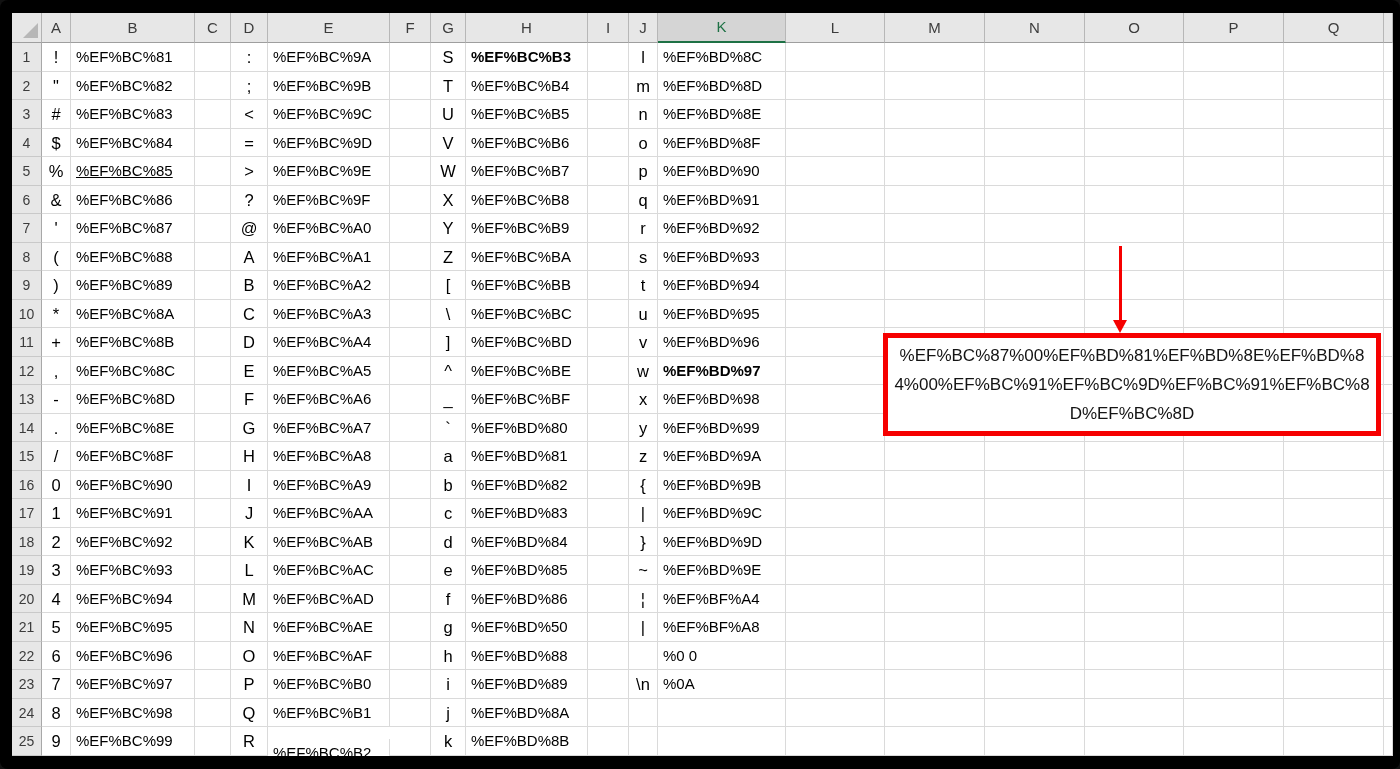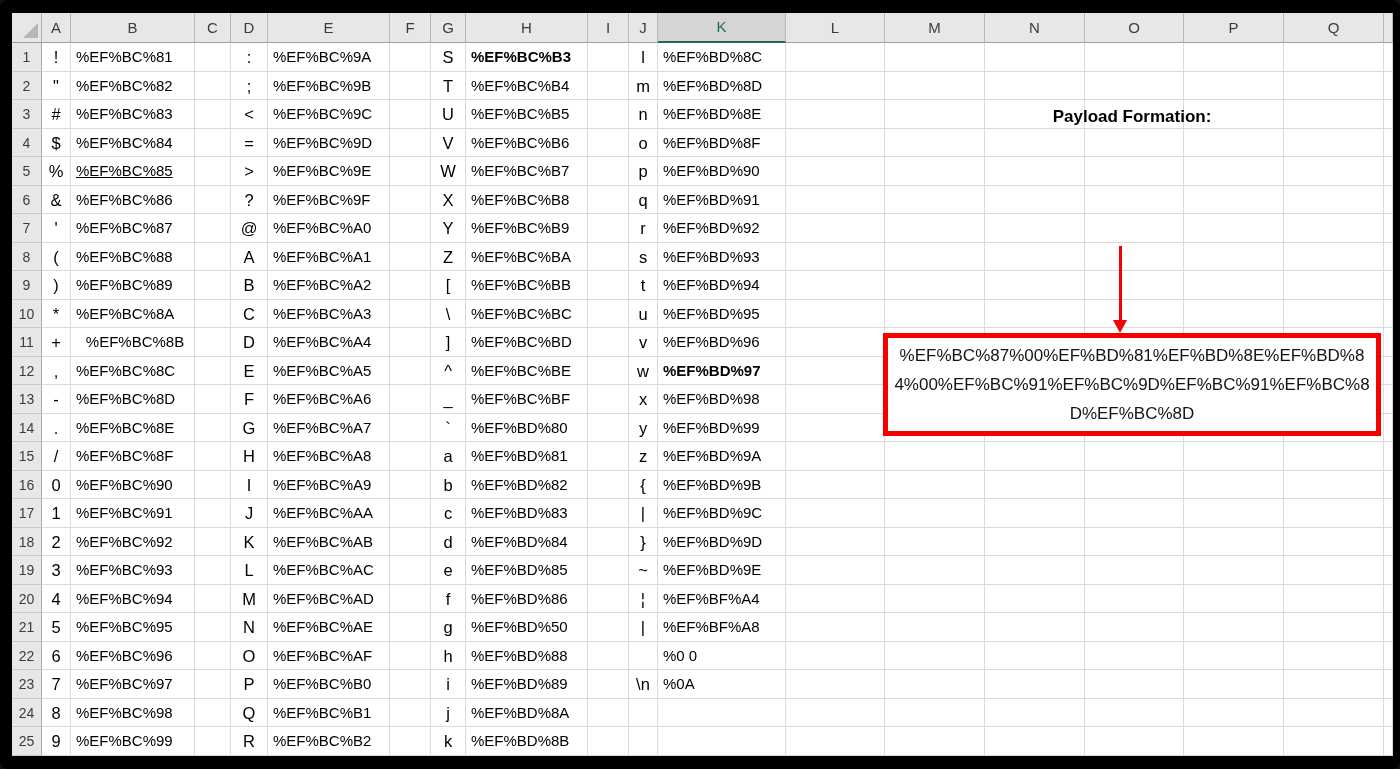--- a/index.html
+++ b/index.html
@@ -323,21 +323,21 @@
           <div class="cell" style="width: 100px;"></div>
           <div class="cell" style="width: 100px;"></div>
           <div class="cell" style="width: 99px;"></div>
           <div class="cell" style="width: 100px;"></div>
           <div class="cell" style="width: 100px;"></div>
           <div class="cell" style="width: 9px;"></div>
         </div>
         <div class="grid-row">
           <div class="row-header">11</div>
           <div class="cell char" style="width: 29px;">+</div>
-          <div class="cell code" style="width: 124px; text-align: center;">%EF%BC%8B</div>
+          <div class="cell code" style="width: 124px;">%EF%BC%8B</div>
           <div class="cell" style="width: 36px;"></div>
           <div class="cell char" style="width: 37px;">D</div>
           <div class="cell code" style="width: 122px;">%EF%BC%A4</div>
           <div class="cell" style="width: 41px;"></div>
           <div class="cell char" style="width: 35px;">]</div>
           <div class="cell code" style="width: 122px;">%EF%BC%BD</div>
           <div class="cell" style="width: 41px;"></div>
           <div class="cell char" style="width: 29px;">v</div>
           <div class="cell code" style="width: 128px;">%EF%BD%96</div>
           <div class="cell" style="width: 99px;"></div>
@@ -620,38 +620,37 @@
           <div class="cell" style="width: 100px;"></div>
           <div class="cell" style="width: 100px;"></div>
           <div class="cell" style="width: 9px;"></div>
         </div>
         <div class="grid-row">
           <div class="row-header">25</div>
           <div class="cell char" style="width: 29px;">9</div>
           <div class="cell code" style="width: 124px;">%EF%BC%99</div>
           <div class="cell" style="width: 36px;"></div>
           <div class="cell char" style="width: 37px;">R</div>
-          <div class="cell code" style="width: 122px;">%EF%BC%B2</div>
+          <div class="cell code" style="width: 122px; margin-top: 12px;">%EF%BC%B2</div>
           <div class="cell" style="width: 41px;"></div>
           <div class="cell char" style="width: 35px;">k</div>
           <div class="cell code" style="width: 122px;">%EF%BD%8B</div>
           <div class="cell" style="width: 41px;"></div>
           <div class="cell char" style="width: 29px;"></div>
           <div class="cell code" style="width: 128px;"></div>
           <div class="cell" style="width: 99px;"></div>
           <div class="cell" style="width: 100px;"></div>
           <div class="cell" style="width: 100px;"></div>
           <div class="cell" style="width: 99px;"></div>
           <div class="cell" style="width: 100px;"></div>
           <div class="cell" style="width: 100px;"></div>
           <div class="cell" style="width: 9px;"></div>
         </div>
       </div>
 
-    <div class="overlay payload-title">Payload Formation:</div>
 
 
     <div class="overlay arrow-line"></div>
     <div class="overlay arrow-head"></div>
 
     <div class="overlay encoded-box">
       <div class="etext">%EF%BC%87%00%EF%BD%81%EF%BD%8E%EF%BD%84%00%EF%BC%91%EF%BC%9D%EF%BC%91%EF%BC%8D%EF%BC%8D</div>
     </div>
 
   </div>

